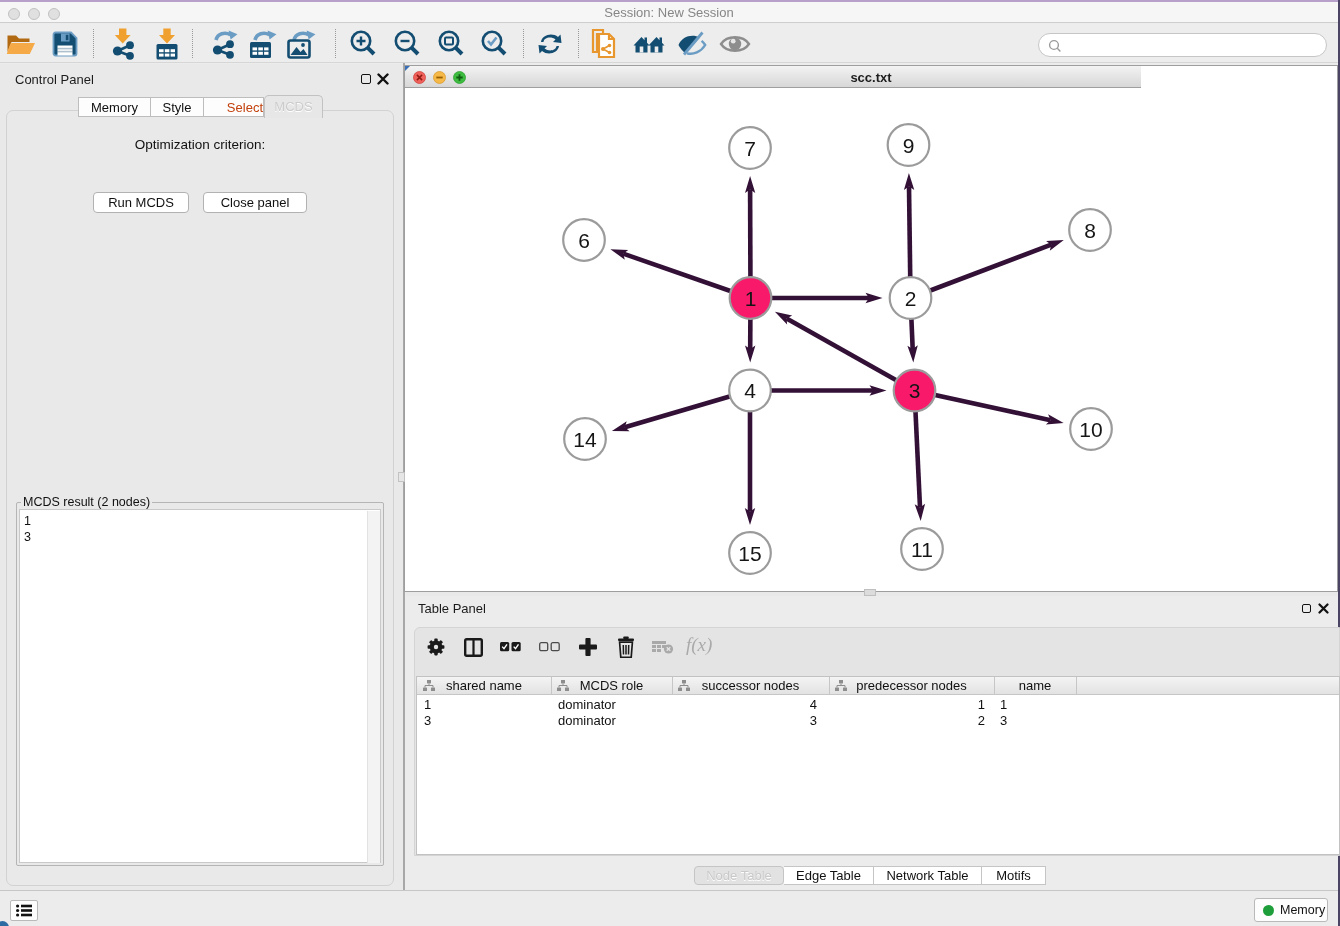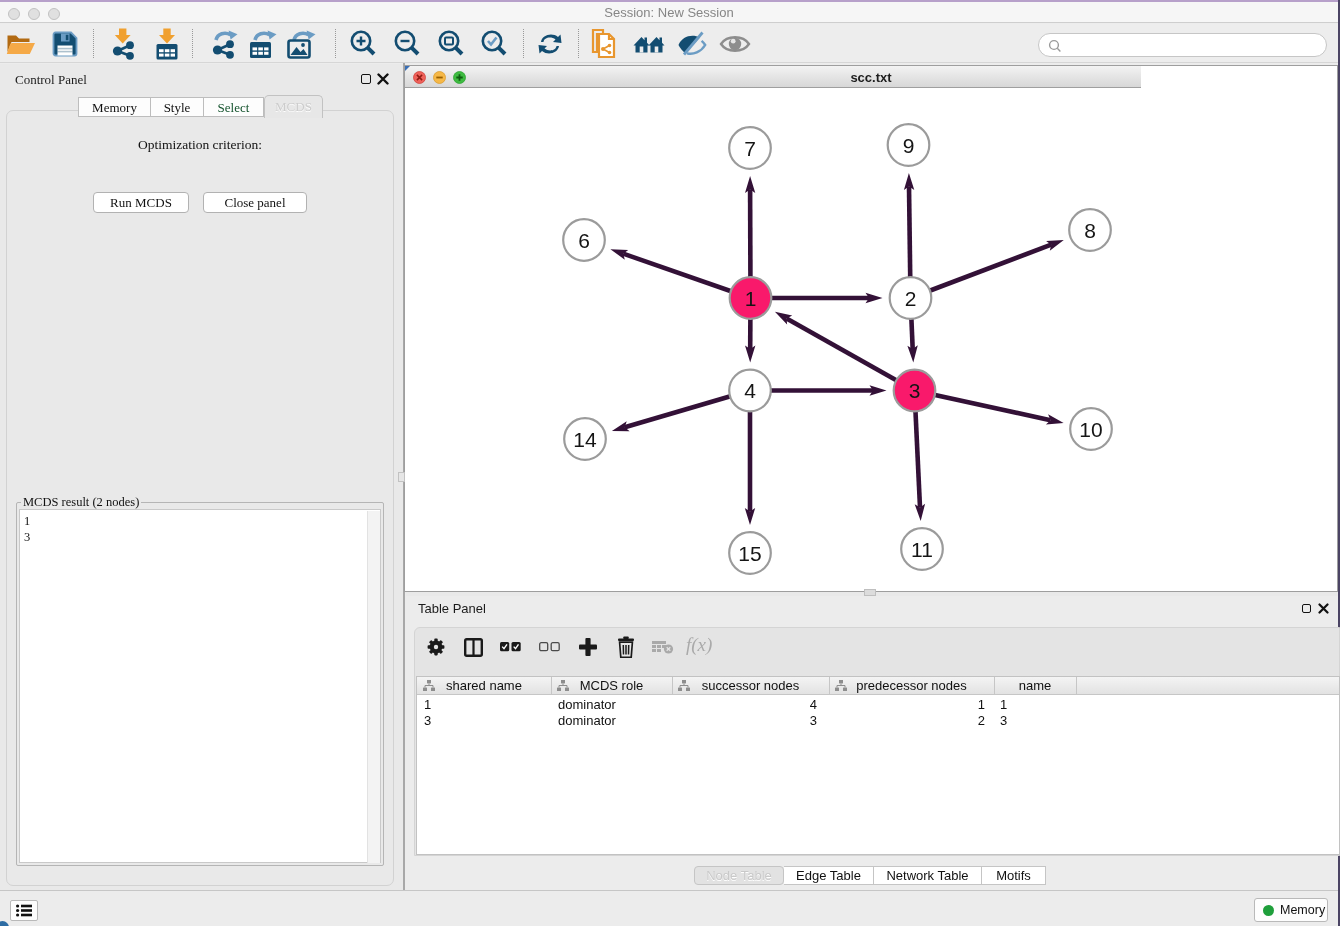--- a/index.html
+++ b/index.html
@@ -156,31 +156,31 @@
   </svg>
 </div>
 
 <div class="abs" style="left:1038px;top:33px;width:289px;height:24px;background:#fff;border:1px solid #c6c6c6;border-radius:12px;">
   <svg class="abs" style="left:8px;top:4px;" width="16" height="16" viewBox="0 0 16 16">
     <circle cx="7" cy="7" r="4.4" fill="none" stroke="#9a9a9a" stroke-width="1.4"></circle>
     <line x1="10.3" y1="10.3" x2="13.4" y2="13.4" stroke="#9a9a9a" stroke-width="1.4"></line>
   </svg>
 </div>
 
-<div class="abs" id="ctrlpanel" style="left:0;top:64px;width:403px;height:826px;background:#e9e9e9;font-family:Liberation Serif, serif;">
+<div class="abs" id="ctrlpanel" style="left:0;top:64px;width:403px;height:826px;background:#e9e9e9;">
   <div class="abs" style="left:15px;top:8px;font-size:13px;color:#1c1c1c;">Control Panel</div>
 
   <div class="abs" style="left:361px;top:10px;width:10px;height:10px;border:1.5px solid #111;border-radius:2px;"></div>
   <svg class="abs" style="left:377px;top:9px;" width="12" height="12" viewBox="0 0 12 12">
     <path d="M1.5 1.5 L10.5 10.5 M10.5 1.5 L1.5 10.5" stroke="#111" stroke-width="2.4" stroke-linecap="round"></path>
   </svg>
 
   <div class="abs" style="z-index:3;left:78px;top:33px;width:73px;height:20px;background:#fdfdfd;border:1px solid #bdbdbd;font-size:13px;text-align:center;line-height:19px;color:#111;">Memory</div>
   <div class="abs" style="z-index:3;left:151px;top:33px;width:53px;height:20px;background:#fdfdfd;border:1px solid #bdbdbd;border-left:none;font-size:13px;text-align:center;line-height:19px;color:#111;">Style</div>
-  <div class="abs" style="z-index:3;left:204px;top:33px;width:60px;height:20px;background:#fdfdfd;border:1px solid #bdbdbd;border-left:none;font-size:13px;text-align:center;line-height:19px;color:#14532d;">Select</div>
+  <div class="abs" style="z-index:3;left:204px;top:33px;width:60px;height:20px;background:#fdfdfd;border:1px solid #bdbdbd;border-left:none;font-size:13px;text-align:right;line-height:19px;color:#c2410c;">Select</div>
   <div class="abs" style="z-index:3;left:264px;top:31px;width:59px;height:23px;background:#e7e7e7;border:1px solid #c2c2c2;border-bottom:none;border-radius:5px 5px 0 0;font-size:13px;text-align:center;line-height:22px;color:#ccc;text-shadow:0 1px 0 #fff;">MCDS</div>
 
   <div class="abs" style="left:6px;top:46px;width:388px;height:776px;background:#e9e9e9;border:1px solid #d2d2d2;border-radius:7px;"></div>
   <div class="abs" style="left:0px;top:73px;width:400px;text-align:center;font-size:13.5px;color:#111;">Optimization criterion:</div>
 
 
   <div class="abs" style="left:93px;top:128px;width:96px;height:21px;background:#fff;border:1px solid #b2b2b2;border-radius:4px;font-size:13px;text-align:center;line-height:20px;color:#111;">Run MCDS</div>
   <div class="abs" style="left:203px;top:128px;width:104px;height:21px;background:#fff;border:1px solid #b2b2b2;border-radius:4px;font-size:13px;text-align:center;line-height:20px;color:#111;">Close panel</div>
 
   <div class="abs" style="left:16px;top:438px;width:368px;height:364px;border:1px solid #b5b5b5;border-radius:2px;"></div>

